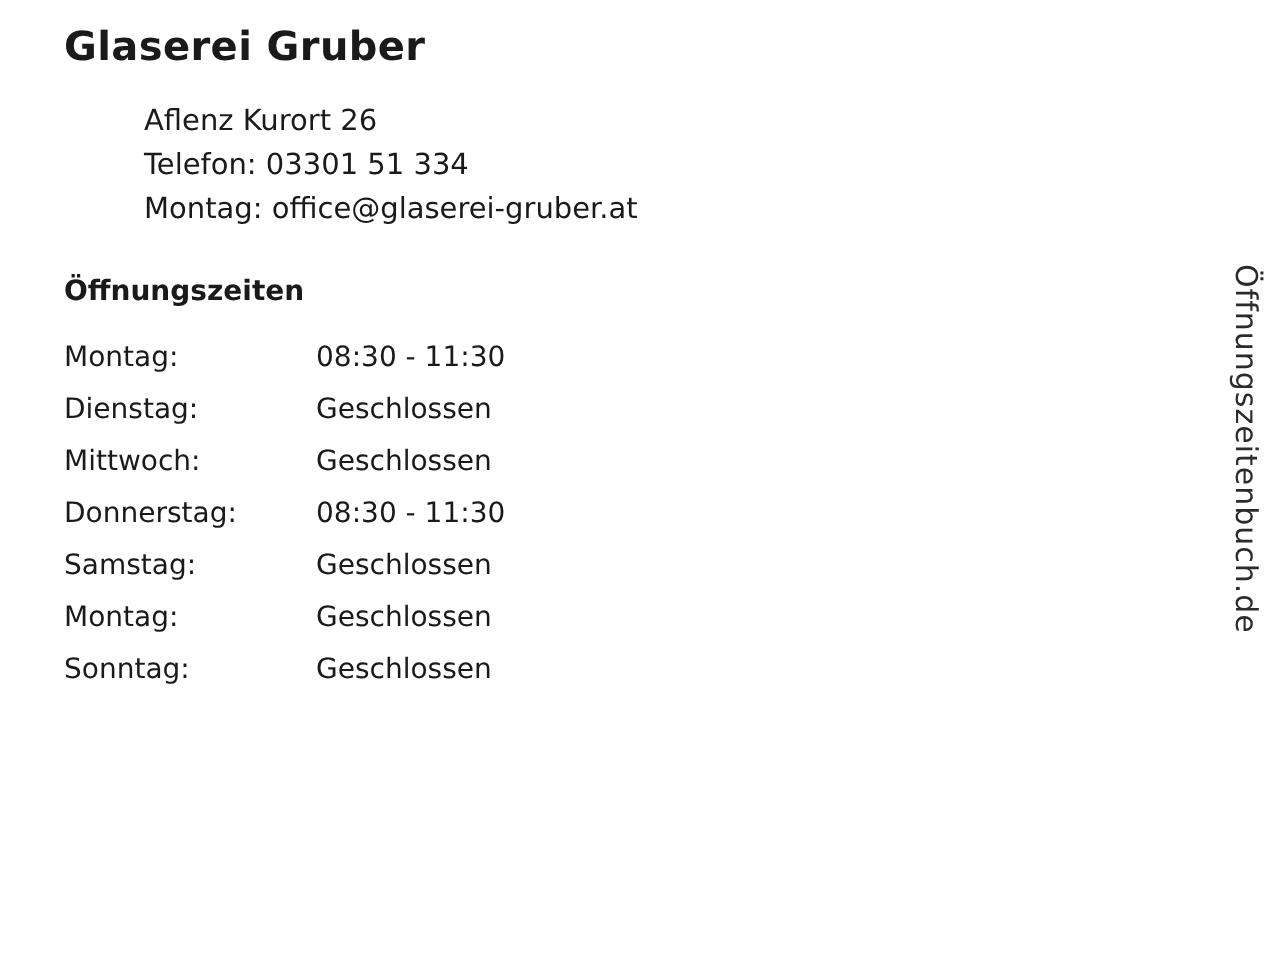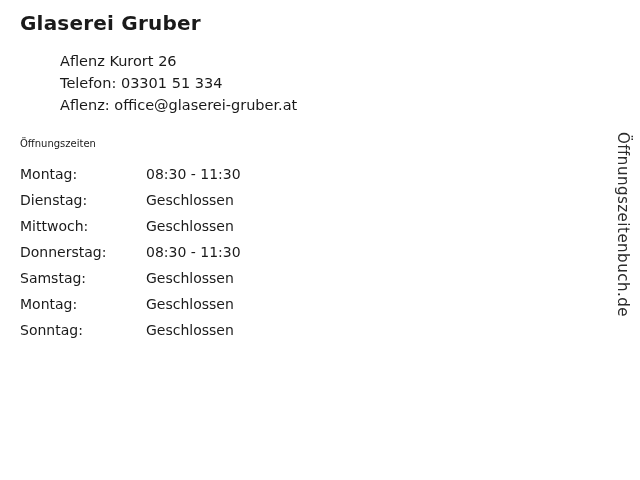--- a/index.html
+++ b/index.html
@@ -10,42 +10,42 @@
     width: 640px;
     height: 480px;
     background: #ffffff;
     font-family: "DejaVu Sans", sans-serif;
     color: #1a1a1a;
     position: relative;
     overflow: hidden;
   }
   .page {
     position: absolute;
-    left: 20px;
+    left: 32px;
     top: 10px;
     width: 560px;
   }
   .business-name {
     font-size: 20px;
     font-weight: bold;
     line-height: 26px;
     margin: 0 0 14px 0;
     letter-spacing: 0.2px;
   }
   .address-block {
     font-size: 14.5px;
     line-height: 22px;
   }
   .address-line {
     white-space: nowrap;
     margin-left: 40px;
   }
   .section-title {
-    font-size: 10px;
-    font-weight: normal;
+    font-size: 14px;
+    font-weight: bold;
     margin: 22px 0 14px 0;
   }
   table.hours {
     border-collapse: collapse;
     font-size: 14px;
     line-height: 22px;
   }
   table.hours td {
     padding: 0 0 4px 0;
     vertical-align: top;
@@ -70,21 +70,21 @@
 </head>
 <body>
 
 <div class="page">
 
   <h1 class="business-name">Glaserei Gruber</h1>
 
   <div class="address-block">
     <div class="address-line">Aflenz Kurort 26</div>
     <div class="address-line">Telefon: 03301 51 334</div>
-    <div class="address-line">Aflenz: office@glaserei-gruber.at</div>
+    <div class="address-line">Montag: office@glaserei-gruber.at</div>
   </div>
 
   <h2 class="section-title">Öffnungszeiten</h2>
 
   <table class="hours">
     <tbody>
       <tr>
         <td class="day">Montag:</td>
         <td class="val">08:30 - 11:30</td>
       </tr>

